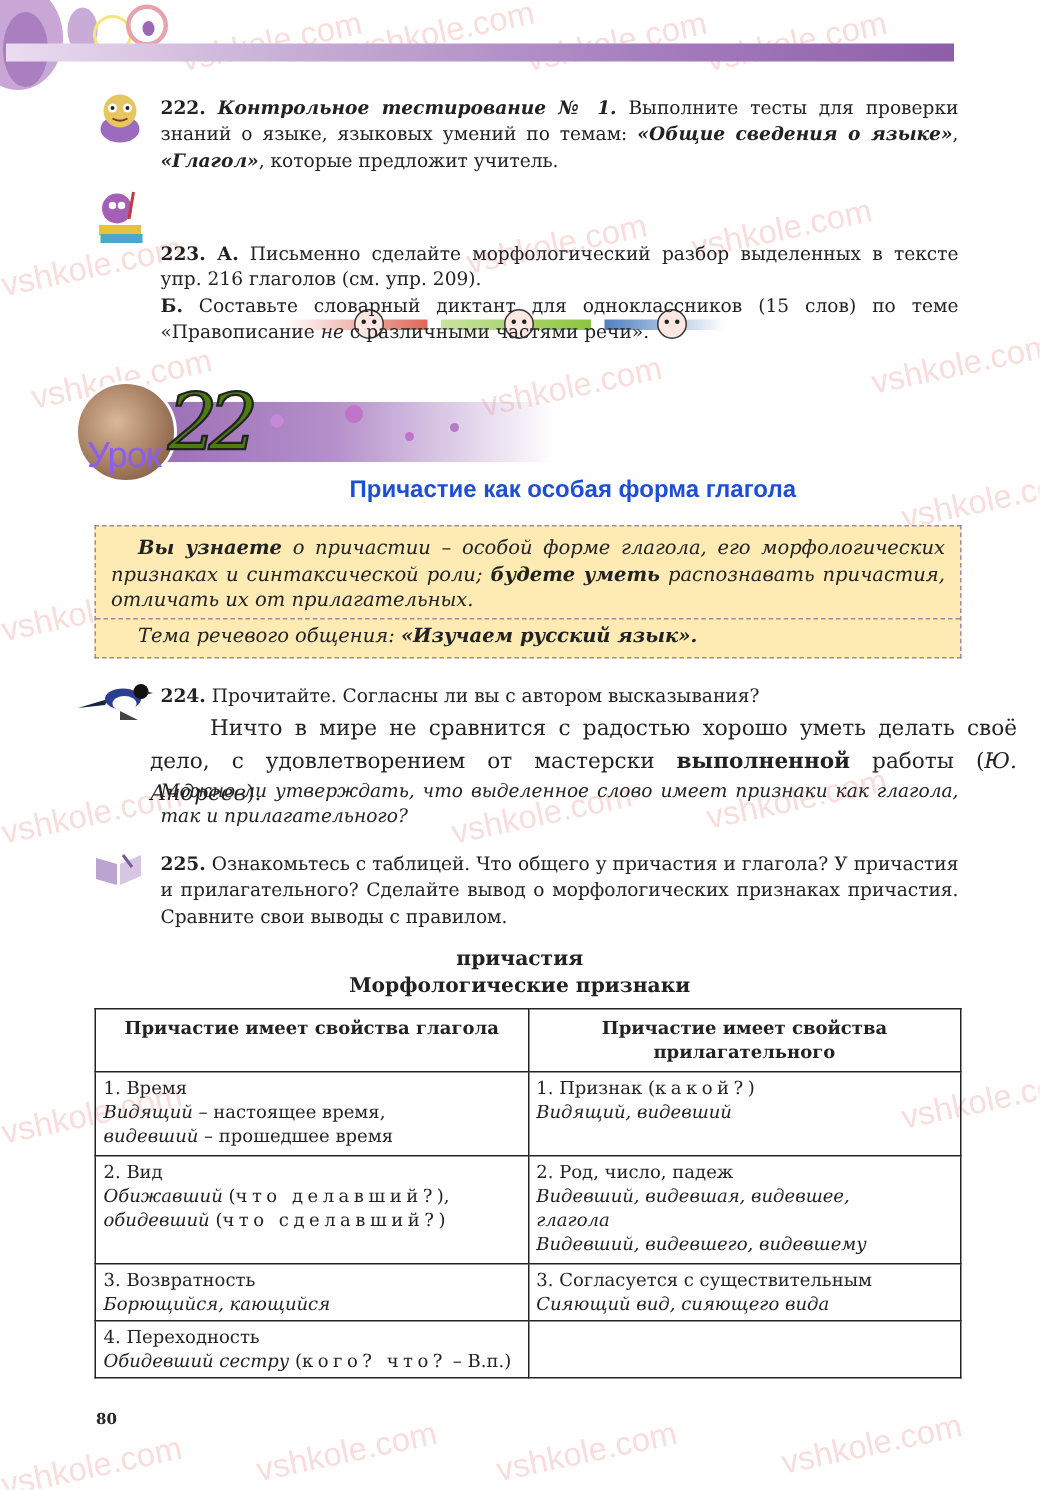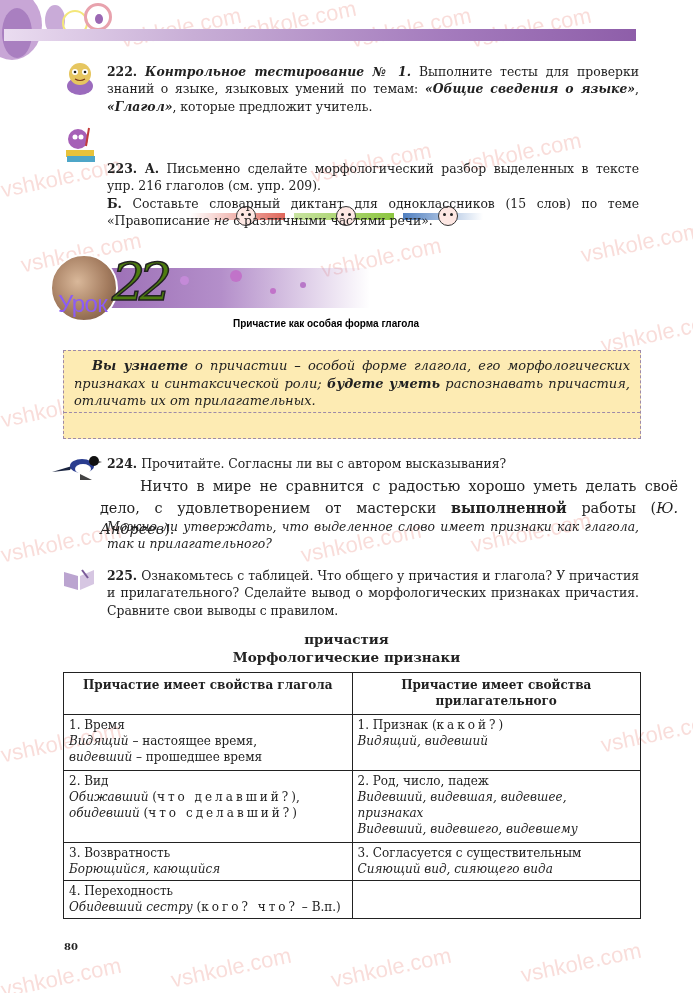--- a/index.html
+++ b/index.html
@@ -25,21 +25,21 @@
   .fseg { position: absolute; top: 7px; height: 7px; }
   .face { position: absolute; top: 0; width: 20px; height: 20px; border-radius: 50%; background: #fde7e3; border: 1.5px solid #333; }
   .face::before, .face::after { content: ""; position: absolute; top: 6px; width: 3px; height: 3px; background: #222; border-radius: 50%; }
   .face::before { left: 4px; } .face::after { right: 4px; }
 
   
   .lesson-band { position: absolute; left: 100px; top: 268px; width: 270px; height: 40px; background: linear-gradient(to right, #9b6db5 0%, #b48fca 45%, rgba(255,255,255,0) 100%); }
   .lesson-photo { position: absolute; left: 50px; top: 254px; width: 68px; height: 68px; border-radius: 50%; background: radial-gradient(circle at 40% 40%, #d9b89a 0%, #a47c5f 55%, #6d4e3a 100%); border: 2px solid #fff; z-index: 2; }
   .lesson-word { position: absolute; left: 58px; top: 290px; font-family: "Liberation Sans", sans-serif; font-size: 24px; color: #8b5cf6; z-index: 3; letter-spacing: -0.5px; }
   .lesson-num { position: absolute; left: 112px; top: 252px; font-family: "DejaVu Serif", serif; font-style: italic; font-size: 52px; color: #4d7c0f; -webkit-text-stroke: 1.5px #222; z-index: 3; letter-spacing: -6px; }
-  .lesson-title { position: absolute; left: 233px; top: 318px; font-family: "Liberation Sans", sans-serif; font-weight: bold; font-size: 10px; color: #000000; z-index: 3; }
+  .lesson-title { position: absolute; left: 233px; top: 318px; font-family: "Liberation Sans", sans-serif; font-weight: bold; font-size: 16px; color: #1d4ed8; z-index: 3; }
 
   
   .info { position: absolute; left: 63px; top: 350px; width: 578px; height: 89px; background: #fdebb3; border: 1.5px dashed #9e8aa8; z-index: 2; }
   .info p { font-size: 13px; line-height: 17.5px; text-align: justify; font-style: italic; }
   .info .p1 { padding: 6px 10px 0 10px; text-indent: 18px; }
   .info .sep { position: absolute; left: 0; right: 0; top: 61px; border-top: 1.5px dashed #9e8aa8; }
   .info .p2 { position: absolute; left: 28px; top: 65px; }
 
   .quote { position: absolute; left: 65px; width: 578px; font-size: 14.4px; line-height: 21px; text-align: justify; z-index: 2; margin-left: 35px; }
 
@@ -134,20 +134,21 @@
   <div class="circ" style="left:200px;top:14px;width:6px;height:6px;background:#b878c8;"></div>
 </div>
 <div class="lesson-photo"></div>
 <div class="lesson-word">Урок</div>
 <div class="lesson-num">22</div>
 <div class="lesson-title">Причастие как особая форма глагола</div>
 
 <div class="info">
   <p class="p1"><b>Вы узнаете</b><span> о причастии – особой форме глагола, его морфологических признаках и синтаксической роли; </span><b>будете уметь</b><span> распознавать причастия, отличать их от прилагательных.</span></p>
   <div class="sep"></div>
+  <p class="p2"><span>Тема речевого общения: </span><b>«Изучаем русский язык».</b></p>
 </div>
 
 <div class="icon" style="left:50px;top:452px;width:52px;height:34px;">
   <svg width="52" height="34" viewBox="0 0 52 34">
     <path d="M2 20 L22 14 L20 18 Z" fill="#1a2440"></path>
     <ellipse cx="32" cy="14" rx="12" ry="7" fill="#2a3d8f"></ellipse>
     <ellipse cx="33" cy="17" rx="8" ry="5" fill="#fff"></ellipse>
     <circle cx="44" cy="9" r="5" fill="#111"></circle>
     <path d="M48 9 L52 10 L48 11 Z" fill="#333"></path>
     <path d="M30 22 L42 28 L30 28 Z" fill="#444"></path>
@@ -196,21 +197,21 @@
   </tr>
   <tr style="height:72px;">
     <td>
       <div>2. Вид</div>
       <div><span class="it">Обижавший</span><span> (</span><span class="sp">что делавший?</span><span>),</span></div>
       <div><span class="it">обидевший</span><span> (</span><span class="sp">что сделавший?</span><span>)</span></div>
     </td>
     <td>
       <div>2. Род, число, падеж</div>
       <div class="it">Видевший, видевшая, видевшее,</div>
-      <div class="it">признаках</div>
+      <div class="it">глагола</div>
       <div class="it">Видевший, видевшего, видевшему</div>
     </td>
   </tr>
   <tr style="height:38px;">
     <td>
       <div>3. Возвратность</div>
       <div class="it">Борющийся, кающийся</div>
     </td>
     <td>
       <div>3. Согласуется с существительным</div>

